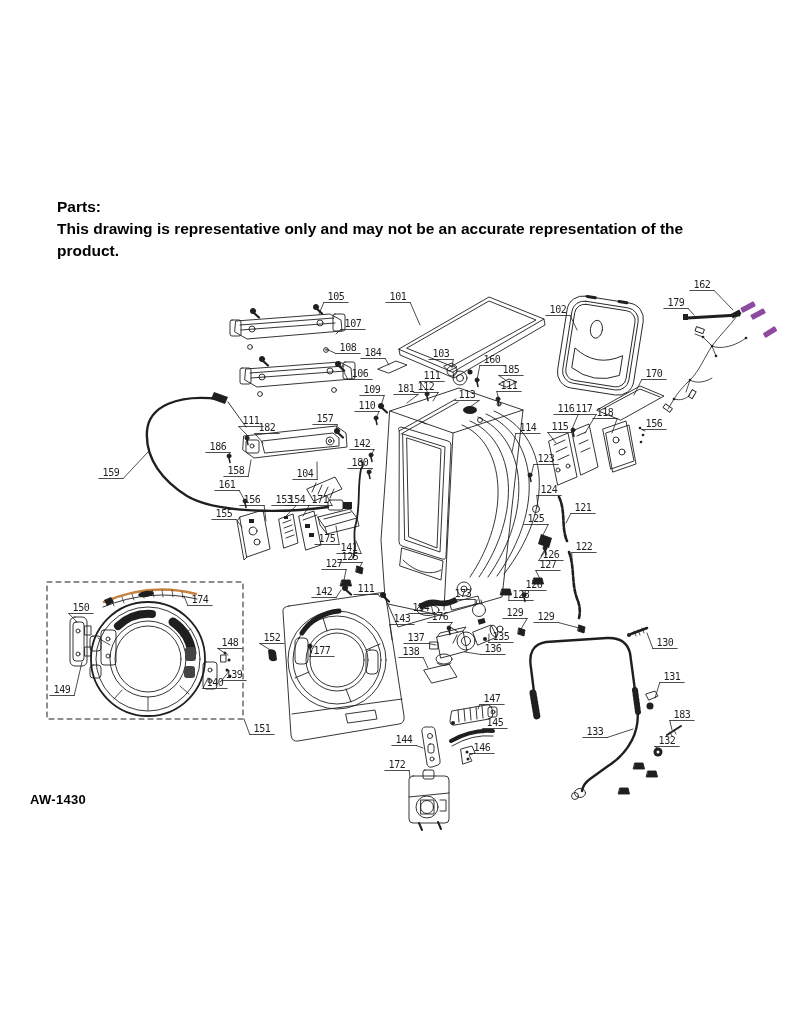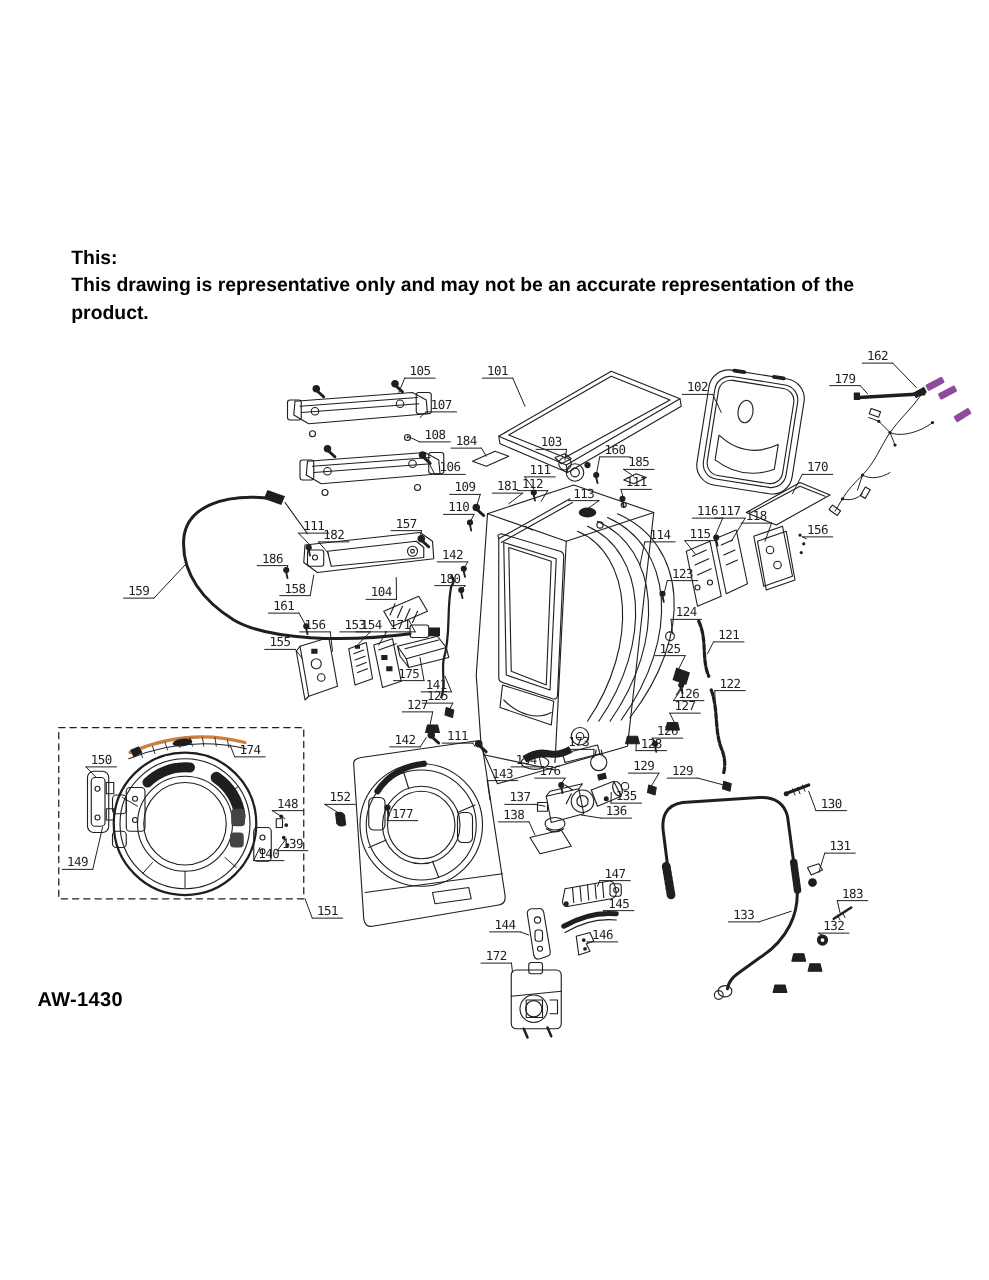--- a/index.html
+++ b/index.html
@@ -2,35 +2,35 @@
 <html style="--ink: #1f1f1f; --purple: #8d4a9e; --orange: #c8813f;"><head>
 <meta charset="utf-8">
 <style>
   :root{ --ink:#1f1f1f; --purple:#8d4a9e; --orange:#c8813f; }
   html,body{margin:0;padding:0;background:#fff;}
   .page{position:relative;width:791px;height:1024px;background:#fff;overflow:hidden;
         font-family:"Liberation Sans",sans-serif;color:#000;}
   .note{position:absolute;left:57px;top:196px;width:690px;
         font-weight:bold;font-size:15.5px;line-height:22px;color:#000;}
   .note .heading{display:block;}
-  .code{position:absolute;left:30px;top:792px;font-weight:bold;font-size:16px;letter-spacing:.3px;}
+  .code{position:absolute;left:30px;top:792px;font-weight:bold;font-size:13px;letter-spacing:.3px;}
   svg.art{position:absolute;left:0;top:0;}
   .plbl{font-family:"DejaVu Sans Mono",monospace;font-size:10px;letter-spacing:-0.4px;
         fill:var(--ink);text-anchor:middle;}
   .plead{stroke:var(--ink);stroke-width:0.8;fill:none;}
   .fink{fill:var(--ink);stroke:none;}
   .dash{stroke-dasharray:5,4;}
 </style>
 </head>
 <body>
 
 <div class="page">
 
   <div class="note">
-    <span class="heading">This:</span>
+    <span class="heading">Parts:</span>
     <span>This drawing is representative only and may not be an accurate representation of the product.</span><br>
   </div>
 
   <div class="code">AW-1430</div>
 
   <svg class="art" width="791" height="1024" viewBox="0 0 791 1024">
     <defs>
       <symbol id="g-bolt" overflow="visible">
         <circle r="2.6" fill="var(--ink)"></circle>
         <path d="M0.5,1.5 L6,6.5" stroke="var(--ink)" stroke-width="2.2" fill="none"></path>

